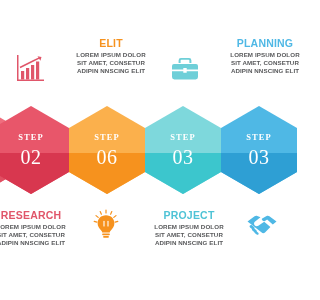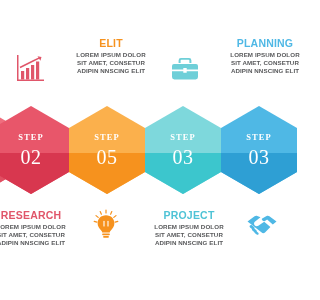--- a/index.html
+++ b/index.html
@@ -118,21 +118,21 @@
     <div class="hex-label hex-step-num">02</div>
   </div>
 
   <div class="hex" style="left:69px;">
     <svg viewBox="0 0 76 88">
       <path d="M38 0 L76 22 L76 66 L38 88 L0 66 L0 22 Z" fill="#fbb04c"></path>
       <path d="M38 88 L76 66 L76 47 L38 47 Z" fill="#f6921e"></path>
       <path d="M38 88 L0 66 L0 47 L38 47 Z" fill="#f6921e"></path>
     </svg>
     <div class="hex-label hex-step-word">STEP</div>
-    <div class="hex-label hex-step-num">05</div>
+    <div class="hex-label hex-step-num">06</div>
   </div>
 
   <div class="hex" style="left:145px;">
     <svg viewBox="0 0 76 88">
       <path d="M38 0 L76 22 L76 66 L38 88 L0 66 L0 22 Z" fill="#7ed8dc"></path>
       <path d="M38 88 L76 66 L76 47 L38 47 Z" fill="#3cc6cd"></path>
       <path d="M38 88 L0 66 L0 47 L38 47 Z" fill="#3cc6cd"></path>
     </svg>
     <div class="hex-label hex-step-word">STEP</div>
     <div class="hex-label hex-step-num">03</div>

